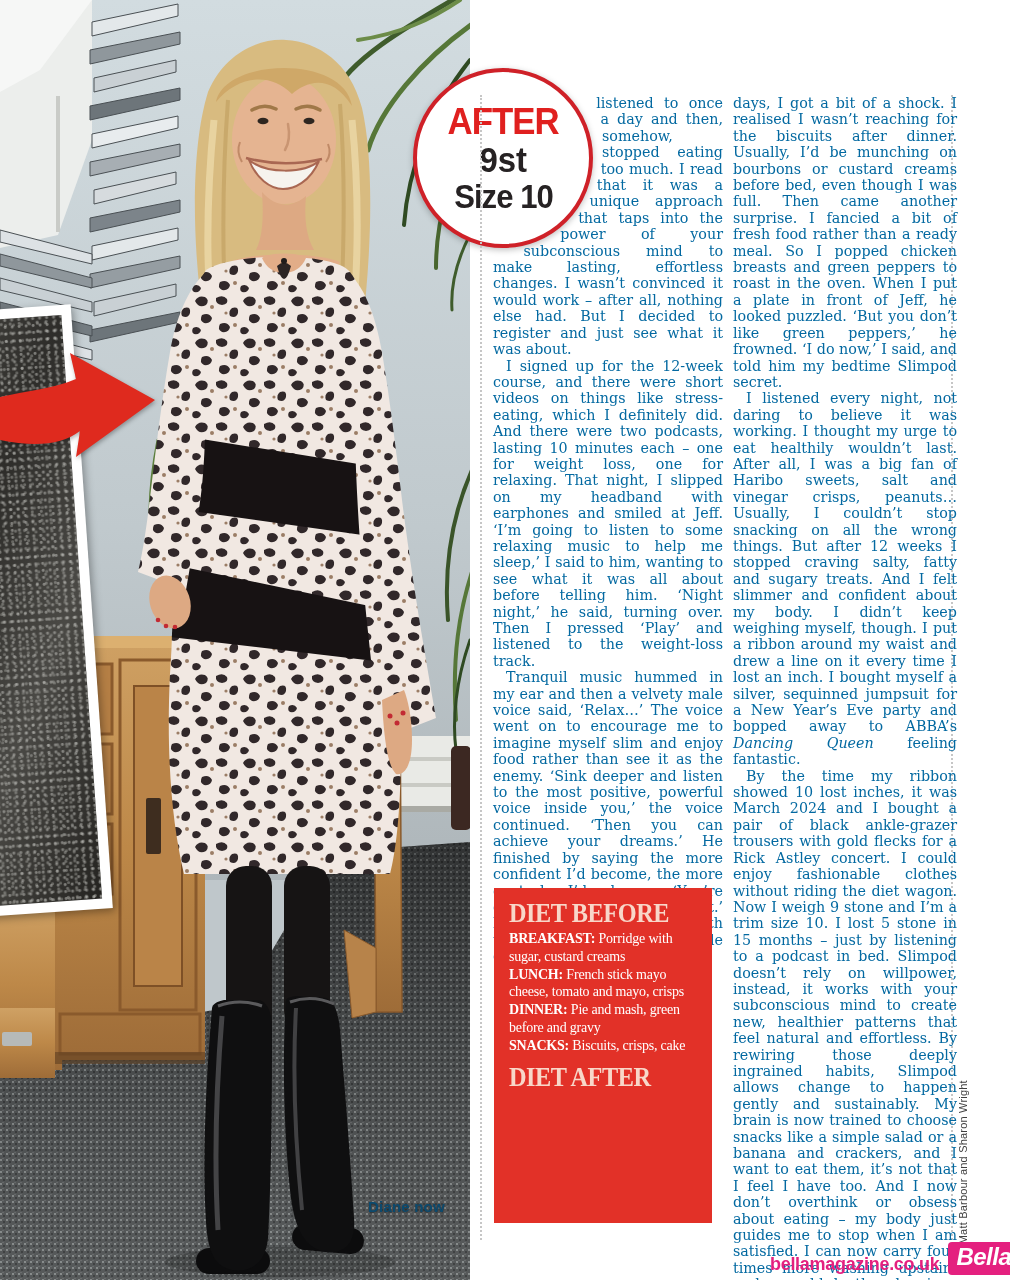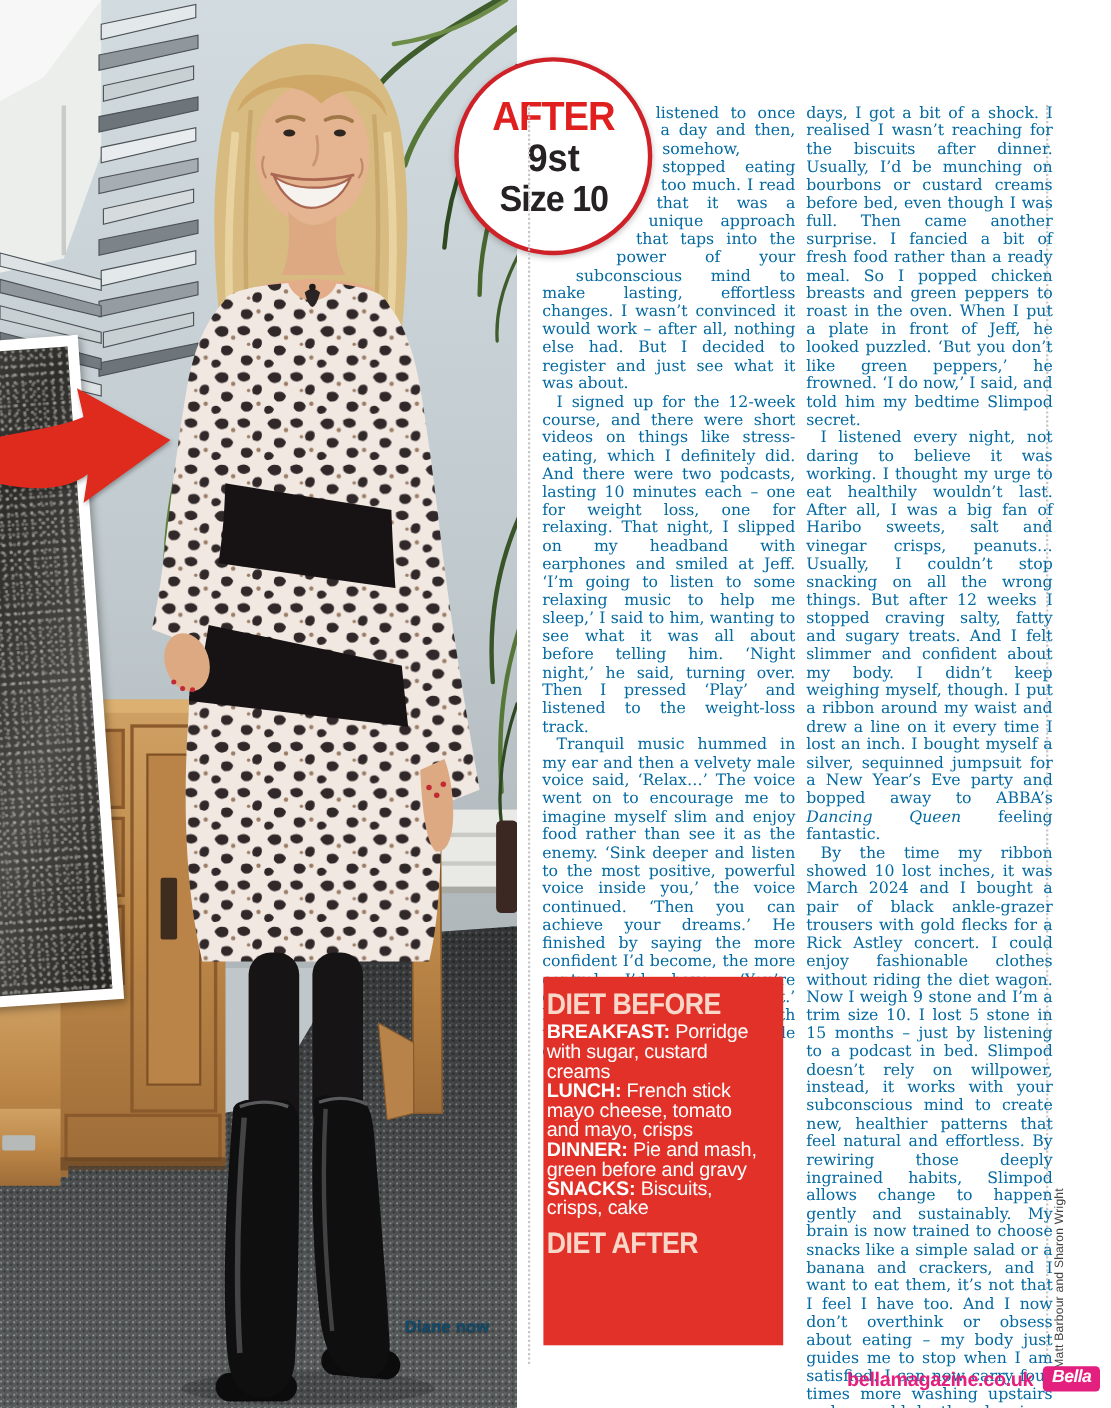--- a/index.html
+++ b/index.html
@@ -16,21 +16,21 @@
   .inset-content{width:100%;height:100%;
      background:
        radial-gradient(circle at 30% 20%, rgba(200,200,195,.5) 0 1px, transparent 2px),
        radial-gradient(circle at 70% 60%, rgba(170,170,165,.5) 0 1px, transparent 2px),
        radial-gradient(circle at 45% 85%, rgba(140,140,135,.6) 0 1px, transparent 2px),
        linear-gradient(115deg,#55544f 0%,#2e2d2a 45%,#4a4945 70%,#242320 100%);
      background-size:7px 7px,9px 9px,8px 8px,100% 100%;}
   
   .arrow{position:absolute;left:0;top:345px;filter:drop-shadow(1px 2px 2px rgba(0,0,0,.3));}
   
-  .badge{position:absolute;left:413px;top:52px;width:172px;height:172px;border-radius:50%;
+  .badge{position:absolute;left:413px;top:68px;width:172px;height:172px;border-radius:50%;
          background:#fff;border:4px solid #cf2128;box-shadow:0 2px 6px rgba(0,0,0,.25);
          display:flex;flex-direction:column;align-items:center;justify-content:center;
          text-align:center;line-height:1.0;}
   .badge .l1{color:#e0201f;font-weight:900;font-size:37px;letter-spacing:-1px;transform:scaleX(.94);}
   .badge .l2{color:#262223;font-weight:900;font-size:35px;margin-top:2px;transform:scaleX(.94);}
   .badge .l3{color:#262223;font-weight:900;font-size:33px;margin-top:3px;letter-spacing:-1px;transform:scaleX(.94);}
   
   .col{position:absolute;font-family:"DejaVu Serif","Liberation Serif",serif;font-size:14.3px;
        line-height:16.4px;color:#0369a1;text-align:justify;}
   .col p{margin:0;}
@@ -39,31 +39,31 @@
   .col2{left:733px;top:95px;width:224px;}
   .circle-spacer{float:left;width:110px;height:150px;
                  shape-outside:circle(100px at 9px 50px);}
   .ital{font-style:italic;}
   
   .rule{position:absolute;top:95px;height:1145px;width:0;border-left:2px dotted #c6c6c6;}
   .rule1{left:480px;}
   .rule2{left:951px;}
   
   .dietbox{position:absolute;left:494px;top:888px;width:218px;height:335px;background:#e23128;
-           box-sizing:border-box;padding:10px 14px 10px 3px;color:#fff;}
+           box-sizing:border-box;padding:10px 14px 10px 15px;color:#fff;font-family:Liberation Serif, serif;}
   .diet-title{color:#f8d7c9;font-weight:900;font-size:27px;letter-spacing:-.5px;line-height:1.0;
               transform:scaleX(.9);transform-origin:left;margin:2px 0 3px 0;}
-  .diet-items{font-size:18px;line-height:17.8px;font-weight:400;letter-spacing:-.2px;}
+  .diet-items{font-size:14px;line-height:17.8px;font-weight:400;letter-spacing:-.2px;}
   .diet-items b{font-weight:800;}
   .diet-after{margin-top:9px;}
   
   .footer{position:absolute;left:770px;top:1242px;display:flex;align-items:flex-end;gap:9px;}
   .site{color:#e4207f;font-weight:800;font-size:18px;letter-spacing:-.3px;}
   .logo-box{background:#e4207f;border-radius:4px;padding:1px 8px 4px 8px;}
-  .logo-text{color:#fff;font-weight:800;font-style:italic;font-size:16px;letter-spacing:-.5px;}
+  .logo-text{color:#fff;font-weight:800;font-style:italic;font-size:24px;letter-spacing:-.5px;}
   
   .byline{position:absolute;left:957px;top:1262px;transform:rotate(-90deg);transform-origin:0 0;
           white-space:nowrap;font-size:11px;color:#3f3f3f;letter-spacing:.2px;}
   .byline b{color:#111;}
 </style>
 </head>
 <body>
 
 <div class="page">
 

